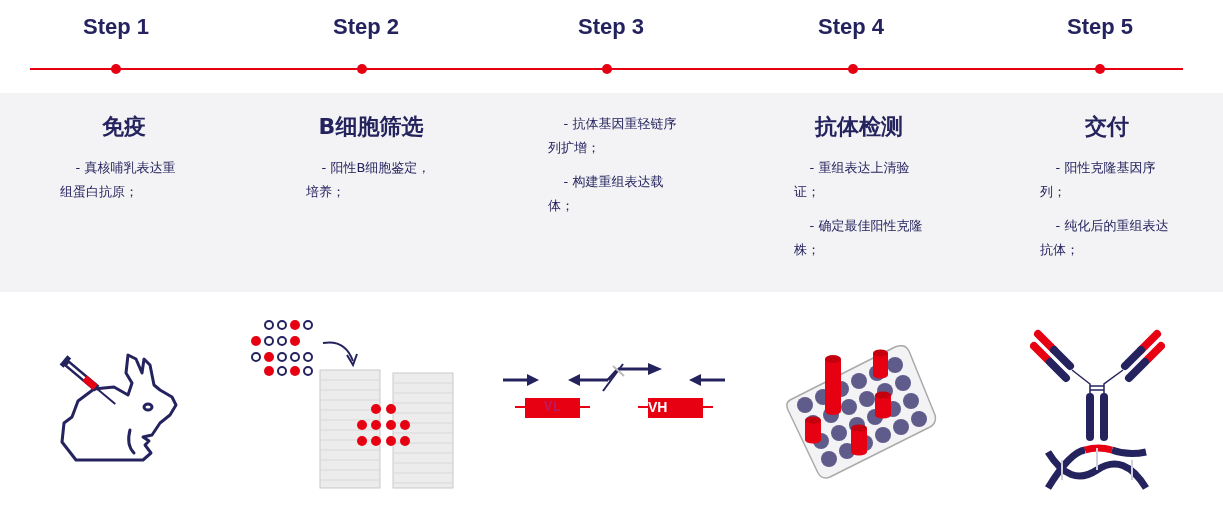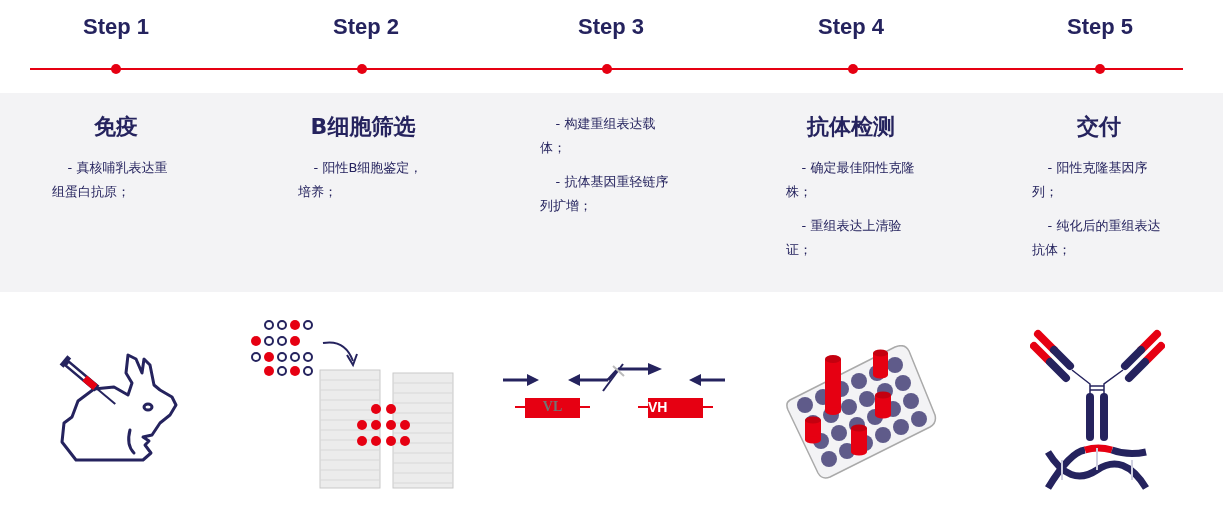--- a/index.html
+++ b/index.html
@@ -2,21 +2,21 @@
 <html><head>
 <meta charset="utf-8">
 <style>
   html,body{margin:0;padding:0;background:#fff;}
   body{width:1223px;height:512px;position:relative;overflow:hidden;font-family:"DejaVu Sans","Liberation Sans",sans-serif;color:#25235e;}
   .steps{position:absolute;top:0;left:0;width:1029px;height:93px;}
   .step-label{position:absolute;top:14px;width:140px;text-align:center;font-family:"Liberation Sans",sans-serif;font-weight:bold;font-size:22px;color:#25235e;}
   .timeline{position:absolute;left:30px;top:68px;width:1153px;height:2px;background:#e60012;}
   .dot{position:absolute;top:64px;width:10px;height:10px;border-radius:50%;background:#e60012;}
   .band{position:absolute;top:93px;left:0;width:1223px;height:199px;background:#f3f3f5;}
-  .col{position:absolute;top:112px;width:150px;}
+  .col{position:absolute;top:112px;width:150px;margin-left:8px;}
   .col-title{font-weight:bold;font-size:22px;color:#25235e;text-align:center;margin-bottom:14px;}
   .col-body p{margin:0 0 10px 0;font-size:13px;line-height:24px;color:#25235e;text-indent:1.2em;}
   .icon{position:absolute;}
 </style>
 </head>
 <body>
 
 <div class="steps">
   <div class="step-label" style="left:46px">Step 1</div>
   <div class="step-label" style="left:296px">Step 2</div>
@@ -40,29 +40,29 @@
   </div>
 </div>
 <div class="col" style="left:298px">
   <div class="col-title" style="width:130px">B细胞筛选</div>
   <div class="col-body" style="width:130px">
     <p>- 阳性B细胞鉴定，培养；</p>
   </div>
 </div>
 <div class="col" style="left:540px">
   <div class="col-body" style="width:136px">
+    <p>- 抗体基因重轻链序列扩增；</p>
     <p>- 构建重组表达载体；</p>
-    <p>- 抗体基因重轻链序列扩增；</p>
   </div>
 </div>
 <div class="col" style="left:786px">
   <div class="col-title" style="width:130px">抗体检测</div>
   <div class="col-body" style="width:130px">
+    <p>- 重组表达上清验证；</p>
     <p>- 确定最佳阳性克隆株；</p>
-    <p>- 重组表达上清验证；</p>
   </div>
 </div>
 <div class="col" style="left:1032px">
   <div class="col-title" style="width:134px;">交付</div>
   <div class="col-body" style="width:134px">
     <p>- 阳性克隆基因序列；</p>
     <p>- 纯化后的重组表达抗体；</p>
   </div>
 </div>
 
@@ -161,21 +161,21 @@
       <line x1="103" y1="31" x2="123" y2="4" stroke-width="2"></line>
       <line x1="113" y1="6" x2="124" y2="16" stroke="#bbb" stroke-width="2"></line>
     </g>
     <g stroke="#e60012" stroke-width="2">
       <line x1="15" y1="47" x2="90" y2="47"></line>
       <line x1="138" y1="47" x2="213" y2="47"></line>
     </g>
     <rect x="25" y="38" width="55" height="20" fill="#e60012"></rect>
     <rect x="148" y="38" width="55" height="20" fill="#e60012"></rect>
   </svg>
-  <div style="position:absolute;left:25px;top:39px;width:55px;text-align:center;color:#737373;font-weight:bold;font-size:14px;font-family:Liberation Serif, serif;">VL</div>
+  <div style="position:absolute;left:25px;top:39px;width:55px;text-align:center;color:#be185d;font-weight:bold;font-size:14px;font-family:Liberation Mono, monospace;">VL</div>
   <div style="position:absolute;left:148px;top:39px;width:55px;color:#fff;font-weight:bold;font-size:14px;font-family:'Liberation Sans',sans-serif;">VH</div>
 </div>
 
 <svg class="icon" style="left:785px;top:345px" width="160" height="135" viewBox="0 0 160 135">
   <path d="M5 55 L110 2 Q120 -2 124 6 L150 70 Q152 78 145 82 L45 132 Q37 135 33 128 L3 65 Q0 58 5 55 Z" fill="#f3f3f5" stroke="#aaa" stroke-width="1.5"></path>
   <g fill="#5f5b8a">
     <circle cx="20" cy="60" r="8"></circle>
       <circle cx="38" cy="52" r="8"></circle>
       <circle cx="56" cy="44" r="8"></circle>
       <circle cx="74" cy="36" r="8"></circle>

